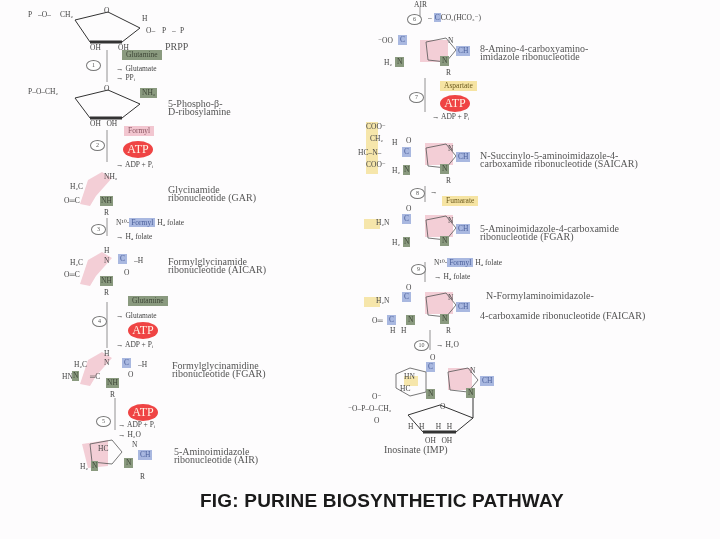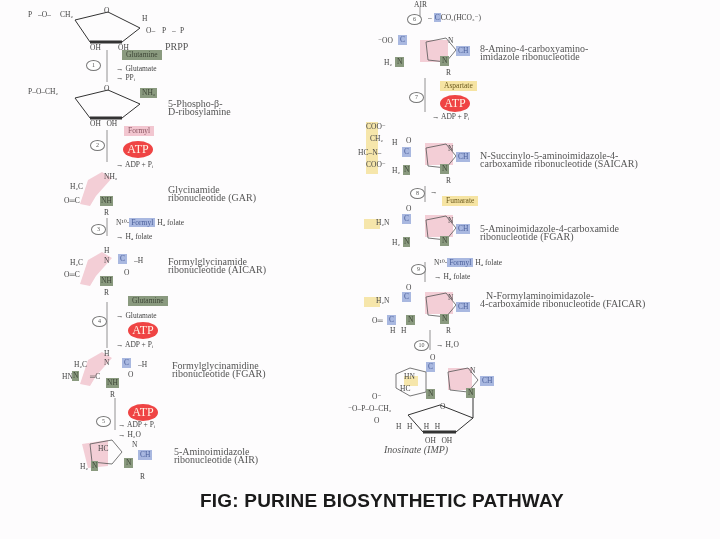--- a/index.html
+++ b/index.html
@@ -232,35 +232,35 @@
   <span class="hl b" style="left:402px;top:292px;padding:0 2px;">C</span>
   <span class="t" style="left:448px;top:293px;">N</span>
   <span class="hl b" style="left:456px;top:302px;padding:0 2px;">CH</span>
   <span class="t" style="left:372px;top:316px;">O═</span>
   <span class="hl b" style="left:387px;top:315px;padding:0 2px;">C</span>
   <span class="hl g" style="left:406px;top:315px;padding:0 2px;">N</span>
   <span class="hl g" style="left:440px;top:314px;padding:0 2px;">N</span>
   <span class="t" style="left:390px;top:326px;">H&nbsp;&nbsp;&nbsp;H</span>
   <span class="t" style="left:446px;top:326px;">R</span>
   <span class="lbl" style="left:486px;top:292px;">N-Formylaminoimidazole-</span>
-  <span class="lbl" style="left:480px;top:300px;">4-carboxamide ribonucleotide (FAICAR)</span>
+  <span class="lbl" style="left:480px;top:312px;">4-carboxamide ribonucleotide (FAICAR)</span>
 
   <span class="step" style="left:414px;top:340px;">10</span>
   <span class="t" style="left:436px;top:340px;">→ <span>H₂O</span></span>
 
   <span class="t" style="left:430px;top:353px;">O</span>
   <span class="t" style="left:404px;top:372px;">HN</span>
   <span class="hl b" style="left:426px;top:362px;padding:0 2px;">C</span>
   <span class="t" style="left:470px;top:366px;">N</span>
   <span class="hl b" style="left:480px;top:376px;padding:0 2px;">CH</span>
   <span class="t" style="left:400px;top:384px;">HC</span>
   <span class="hl g" style="left:426px;top:389px;padding:0 2px;">N</span>
   <span class="hl g" style="left:466px;top:388px;padding:0 2px;">N</span>
   <span class="t" style="left:372px;top:392px;">O⁻</span>
   <span class="t" style="left:348px;top:404px;">⁻O–P–O–CH₂</span>
   <span class="t" style="left:440px;top:402px;">O</span>
   <span class="t" style="left:374px;top:416px;">O</span>
-  <span class="t" style="left:396px;top:422px;">H&nbsp;&nbsp;&nbsp;H&nbsp;&nbsp;&nbsp;&nbsp;&nbsp;&nbsp;H&nbsp;&nbsp;&nbsp;H</span>
+  <span class="t" style="left:408px;top:422px;">H&nbsp;&nbsp;&nbsp;H&nbsp;&nbsp;&nbsp;&nbsp;&nbsp;&nbsp;H&nbsp;&nbsp;&nbsp;H</span>
   <span class="t" style="left:425px;top:436px;">OH&nbsp;&nbsp;&nbsp;OH</span>
-  <span class="lbl" style="left:384px;top:446px;font-style:italic;">Inosinate (IMP)</span>
+  <span class="lbl" style="left:384px;top:446px;">Inosinate (IMP)</span>
 
   <div class="caption">FIG: PURINE BIOSYNTHETIC PATHWAY</div>
 </div>
 
 </body></html>

